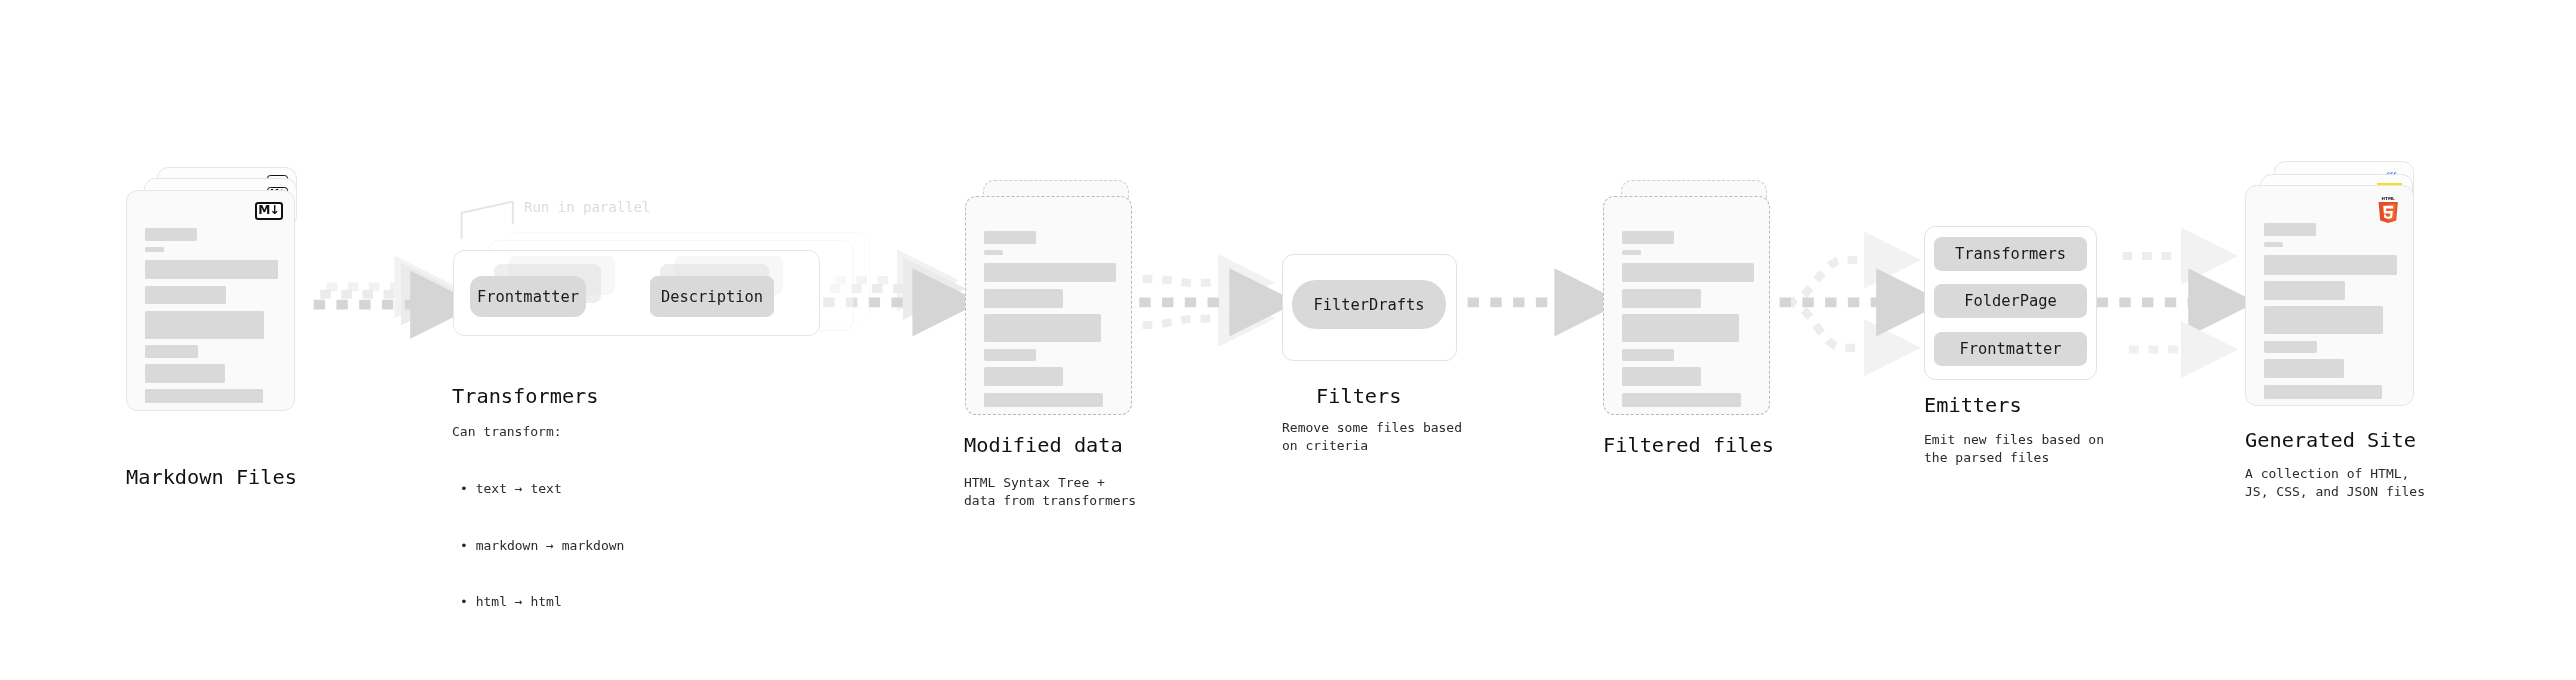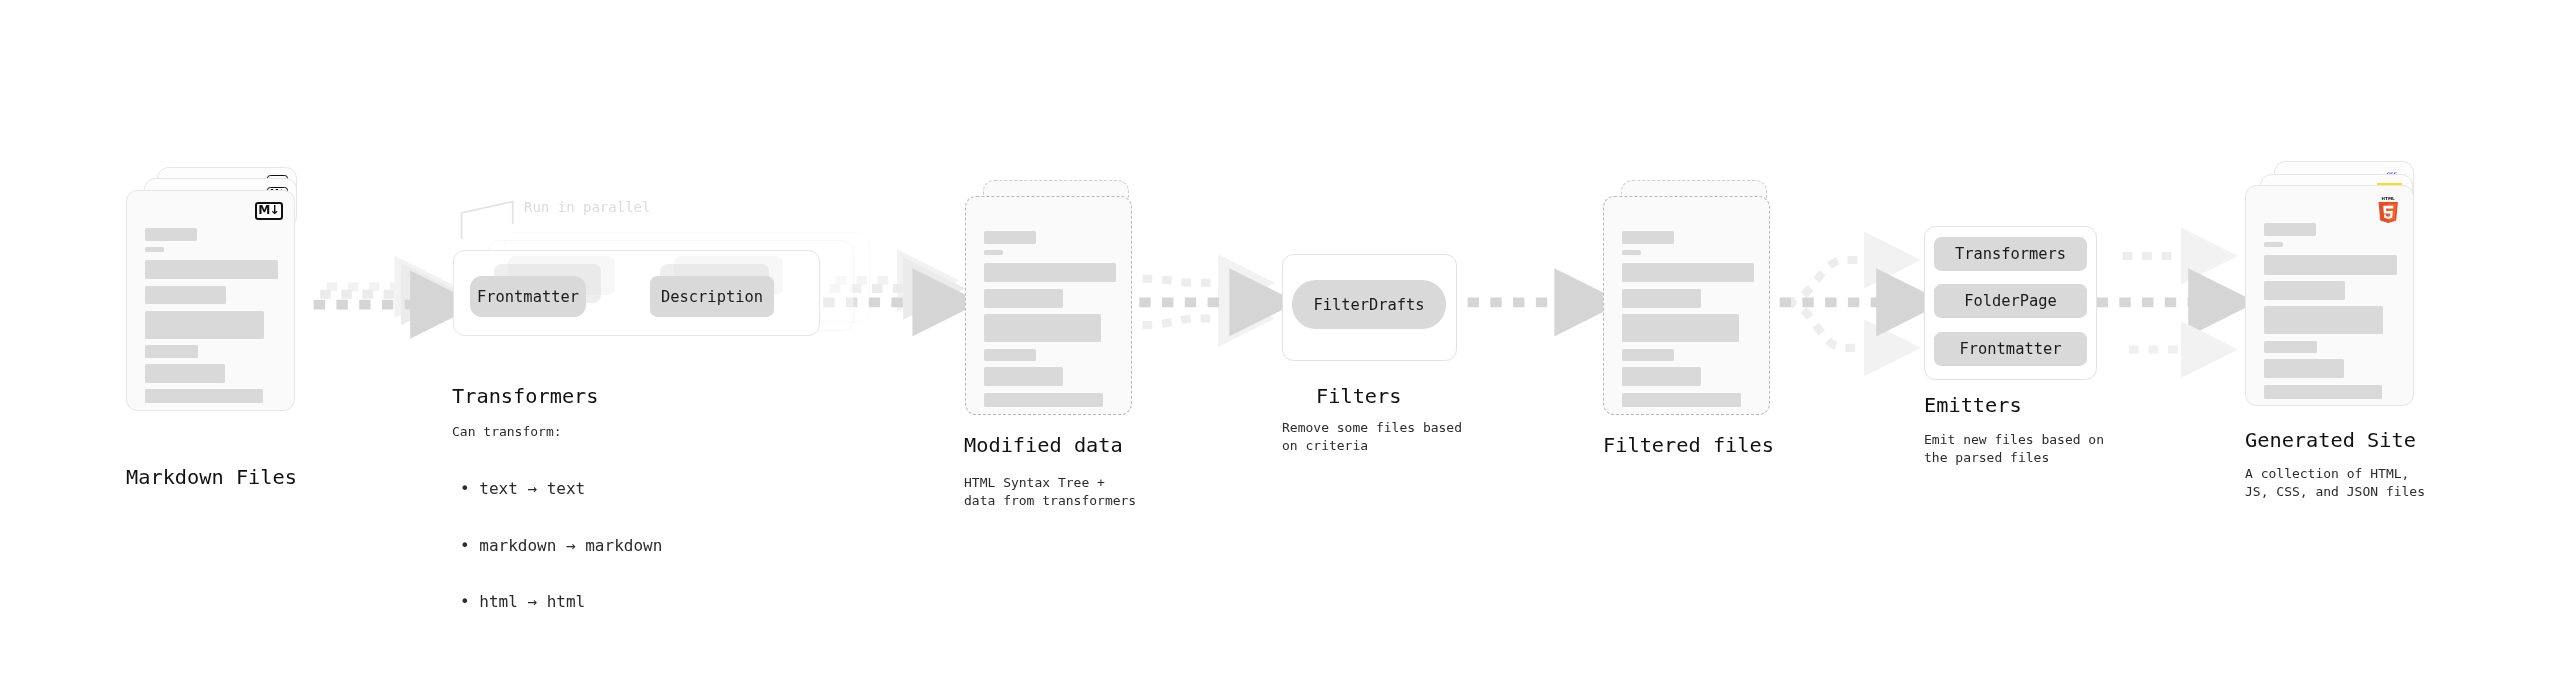--- a/index.html
+++ b/index.html
@@ -73,21 +73,21 @@
     position:absolute;
     font-family:"DejaVu Sans Mono","Liberation Mono",monospace;
     font-size:13px; line-height:18px; color:#2b2b2b; white-space:pre;
   }
   .paraltext {
     position:absolute;
     font-family:"DejaVu Sans Mono","Liberation Mono",monospace;
     font-size:14px; color:#dcdcdc; white-space:nowrap;
   }
   .bullets { position:absolute; font-family:"DejaVu Sans Mono","Liberation Mono",monospace;
-             font-size:16px; line-height:18.7px; color:#2b2b2b; white-space:pre;}
+             font-size:13px; line-height:18.7px; color:#2b2b2b; white-space:pre;}
 
   svg.overlay { position:absolute; left:0; top:0; width:2576px; height:681px; pointer-events:none; }
 </style>
 </head>
 <body>
 
 <div id="stage">
 
   <svg class="overlay" viewBox="0 0 3170 838">
     <defs>

